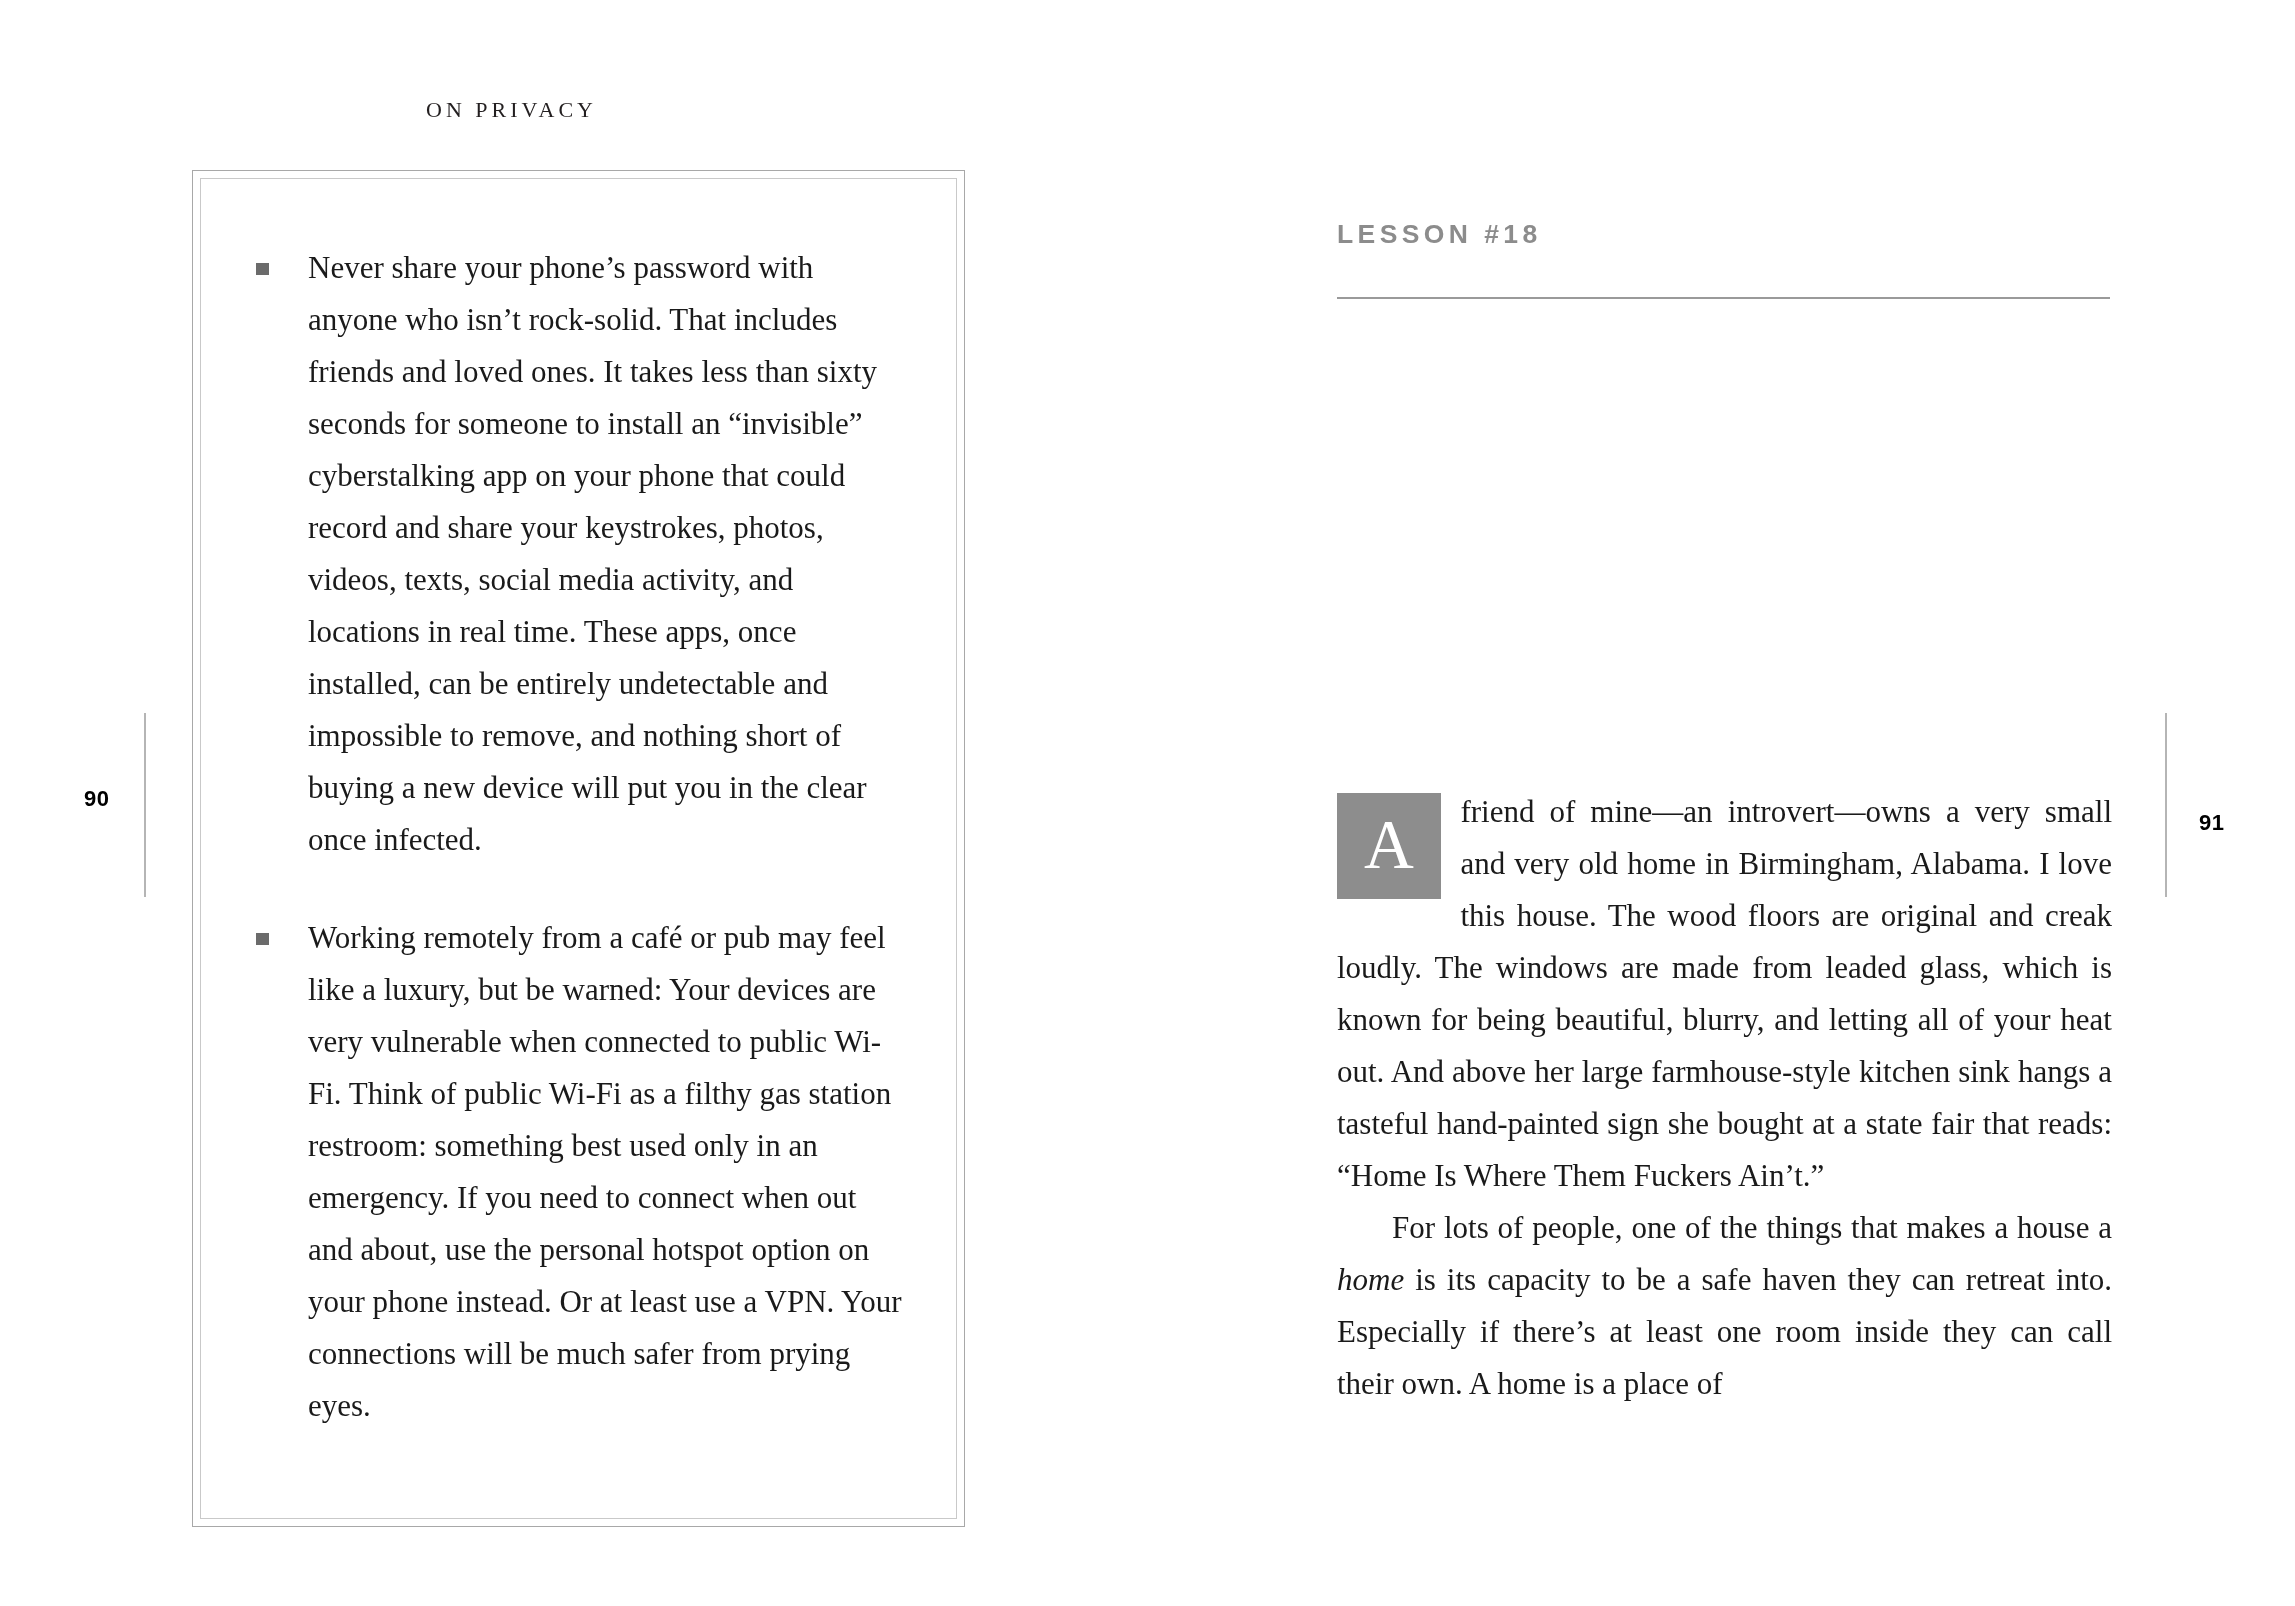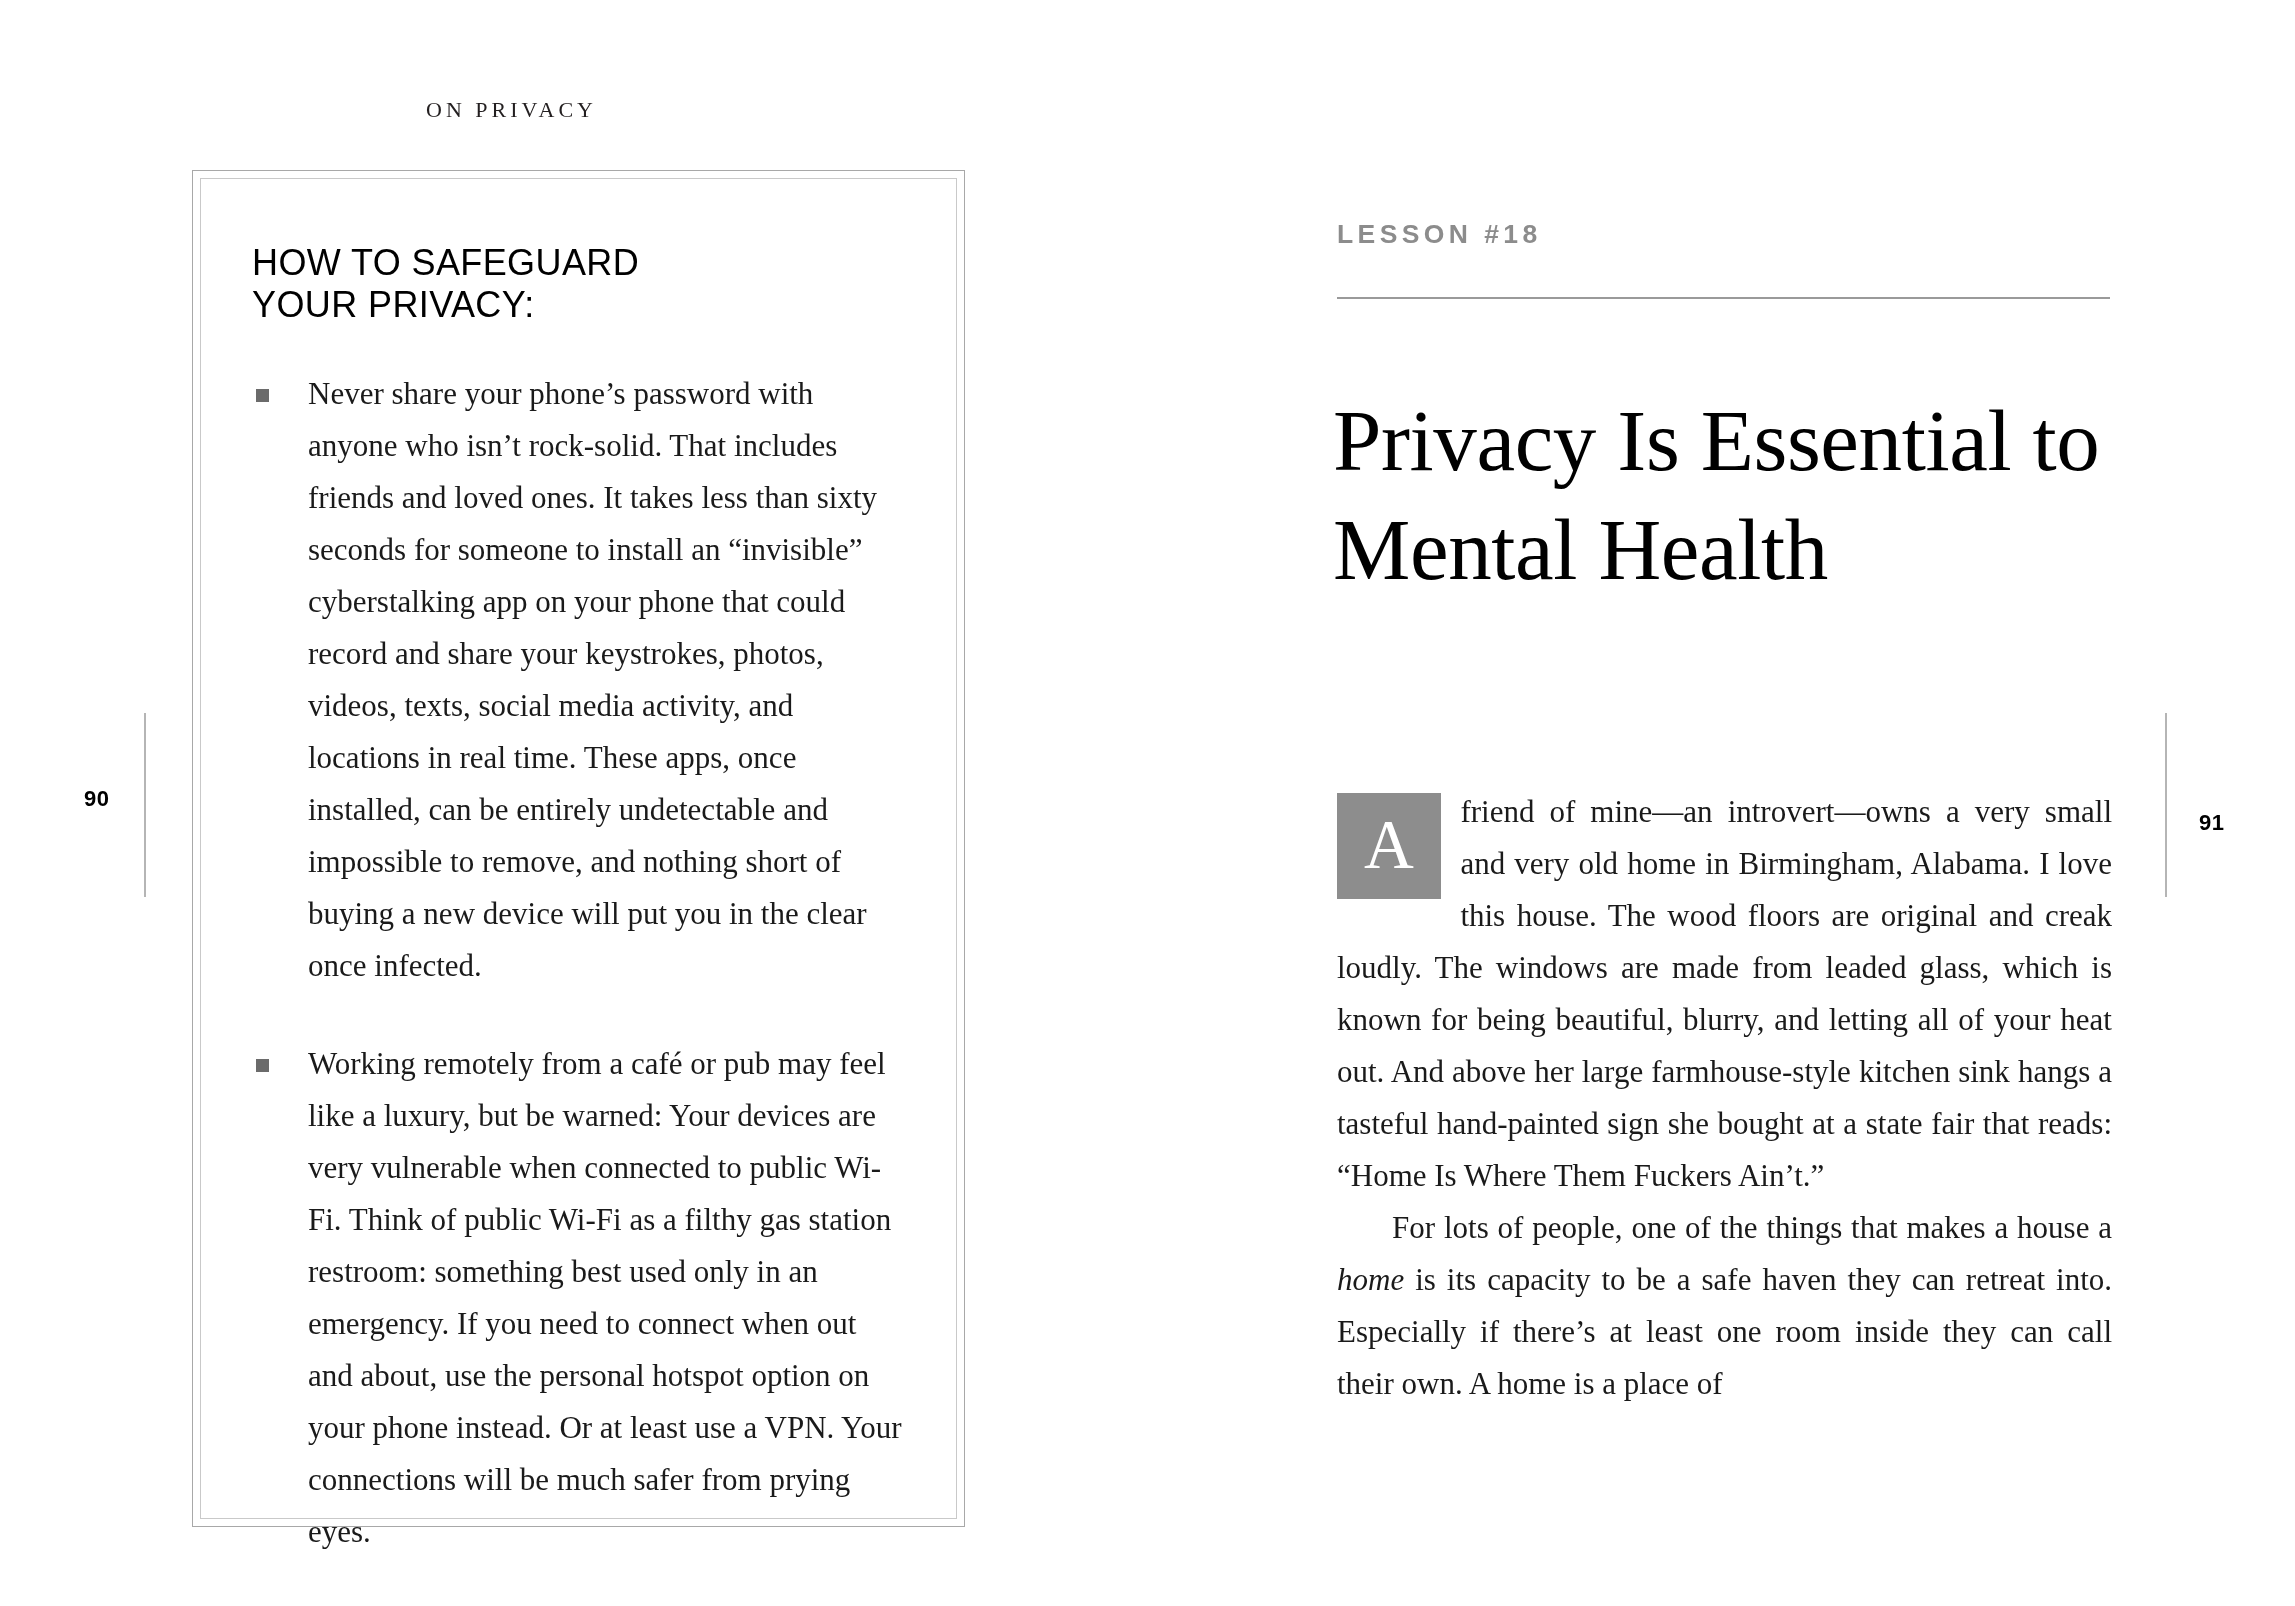--- a/index.html
+++ b/index.html
@@ -212,45 +212,40 @@
 
   <div class="page-left">
 
     <div class="running-head">ON PRIVACY</div>
 
     <div class="rule-left"></div>
     <div class="folio-left">90</div>
 
     <div class="sidebar-box">
       <div class="sidebar-inner">
-        <div class="sidebar-title">
-          <span>HOW TO SAFEGUARD</span><br>
-          <span>YOUR PRIVACY:</span>
-        </div>
         <ul class="bullet-list">
           <li class="bullet-item">
             <span class="bullet-mark"></span>
             <span>Never share your phone’s password with anyone who isn’t rock-solid. That includes friends and loved ones. It takes less than sixty seconds for someone to install an “invisible” cyberstalking app on your phone that could record and share your keystrokes, photos, videos, texts, social media activity, and locations in real time. These apps, once installed, can be entirely undetectable and impossible to remove, and nothing short of buying a new device will put you in the clear once infected.</span>
           </li>
           <li class="bullet-item">
             <span class="bullet-mark"></span>
             <span>Working remotely from a café or pub may feel like a luxury, but be warned: Your devices are very vulnerable when connected to public Wi-Fi. Think of public Wi-Fi as a filthy gas station restroom: something best used only in an emergency. If you need to connect when out and about, use the personal hotspot option on your phone instead. Or at least use a VPN. Your connections will be much safer from prying eyes.</span>
           </li>
         </ul>
       </div>
     </div>
   </div>
 
   <div class="page-right">
 
     <div class="lesson-label">LESSON #18</div>
 
     <div class="lesson-rule"></div>
 
-    <h1 class="chapter-title">Privacy Is Essential to Mental Health</h1>
 
     <div class="body-col">
       <p class="para">
         <span class="dropcap">A</span><span>friend of mine—an introvert—owns a very small and very old home in Birmingham, Alabama. I love this house. The wood floors are original and creak loudly. The windows are made from leaded glass, which is known for being beautiful, blurry, and letting all of your heat out. And above her large farmhouse-style kitchen sink hangs a tasteful hand-painted sign she bought at a state fair that reads: “Home Is Where Them Fuckers Ain’t.”</span>
       </p>
       <p class="para indent">
         <span>For lots of people, one of the things that makes a house a </span><em>home</em><span> is its capacity to be a safe haven they can retreat into. Especially if there’s at least one room inside they can call their own. A home is a place of</span>
       </p>
     </div>
 

